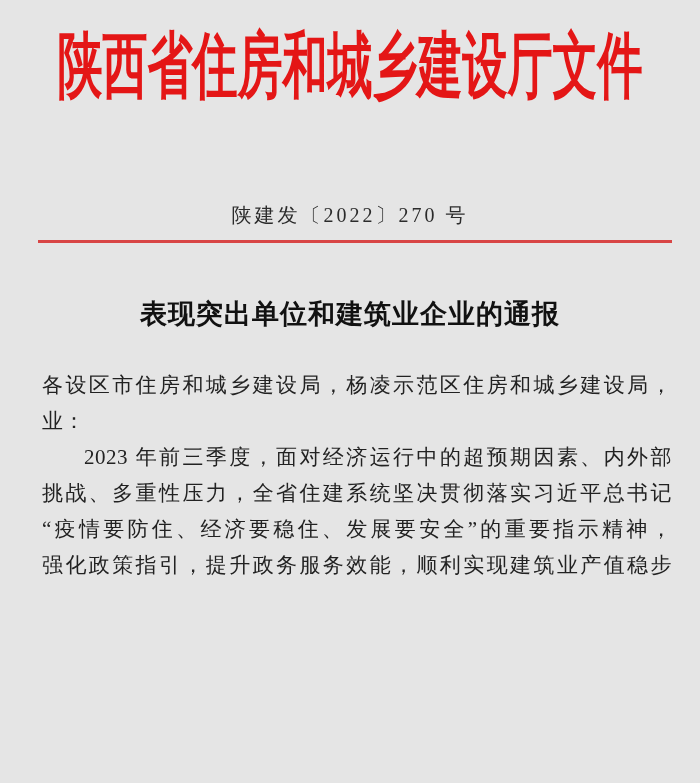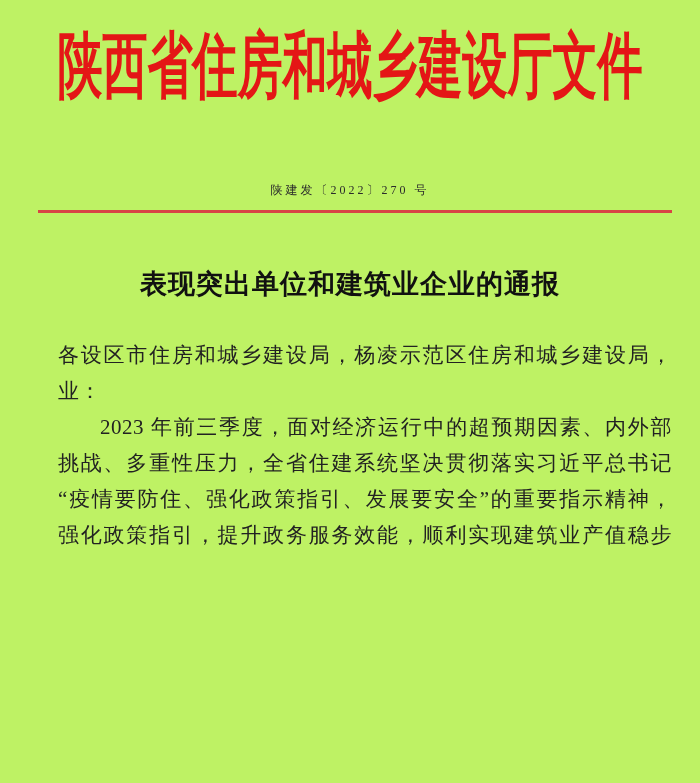--- a/index.html
+++ b/index.html
@@ -5,21 +5,21 @@
   * { margin: 0; padding: 0; box-sizing: border-box; }
   html, body {
     background: #ffffff;
     font-family: "Liberation Serif", "DejaVu Serif", serif;
   }
   .page {
     position: relative;
     width: 700px;
     height: 783px;
     margin: 0 auto;
-    background: #bef264;
+    background: #e5e5e5;
     overflow: hidden;
   }
   
   .red-header {
     margin-top: 22px;
     height: 88px;
     display: flex;
     align-items: center;
     justify-content: center;
   }
@@ -27,24 +27,24 @@
     color: #e41616;
     font-size: 45px;
     font-weight: bold;
     white-space: nowrap;
     letter-spacing: 0px;
     transform: scaleY(1.6);
     transform-origin: center center;
   }
   
   .doc-number {
-    margin-top: 72px;
+    margin-top: 92px;
     text-align: center;
     color: #2b2b2b;
-    font-size: 12px;
+    font-size: 20px;
     letter-spacing: 3px;
   }
   
   .red-rule {
     margin: 11px auto 0 38px;
     width: 634px;
     height: 3px;
     border: none;
     background: #d84545;
   }
@@ -54,21 +54,21 @@
     text-align: center;
     color: #111111;
     font-weight: bold;
     font-size: 27px;
     line-height: 37px;
     letter-spacing: 1px;
   }
   
   .body-text {
     margin-top: 34px;
-    padding-left: 58px;
+    padding-left: 42px;
     padding-right: 28px;
     color: #222222;
     font-size: 21px;
     line-height: 36px;
     letter-spacing: 0.5px;
   }
   .body-line {
     text-align: justify;
     text-align-last: justify;
     white-space: nowrap;
@@ -95,17 +95,17 @@
 
   <section class="title-block">
     <div>表现突出单位和建筑业企业的通报</div>
   </section>
 
   <section class="body-text">
     <div class="body-line">各设区市住房和城乡建设局，杨凌示范区住房和城乡建设局，</div>
     <div class="body-line short">业：</div>
     <div class="body-line indent">2023 年前三季度，面对经济运行中的超预期因素、内外部</div>
     <div class="body-line">挑战、多重性压力，全省住建系统坚决贯彻落实习近平总书记</div>
-    <div class="body-line">“疫情要防住、强化政策指引、发展要安全”的重要指示精神，</div>
+    <div class="body-line">“疫情要防住、经济要稳住、发展要安全”的重要指示精神，</div>
     <div class="body-line">强化政策指引，提升政务服务效能，顺利实现建筑业产值稳步</div>
   </section>
 
 </div>
 
 </body></html>

